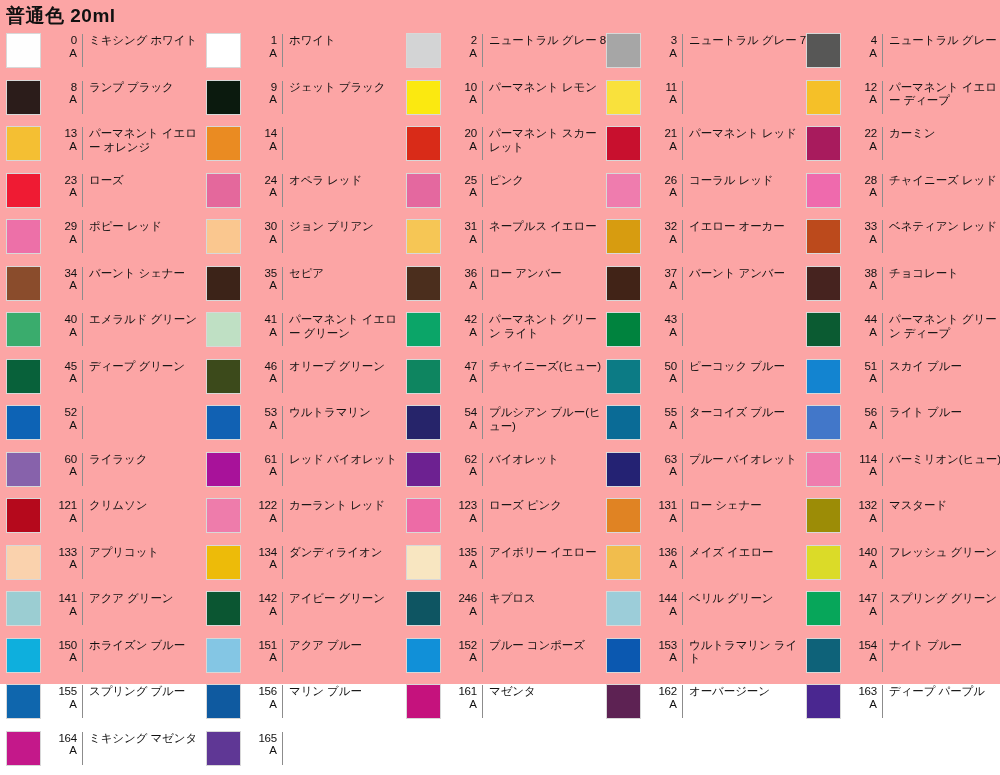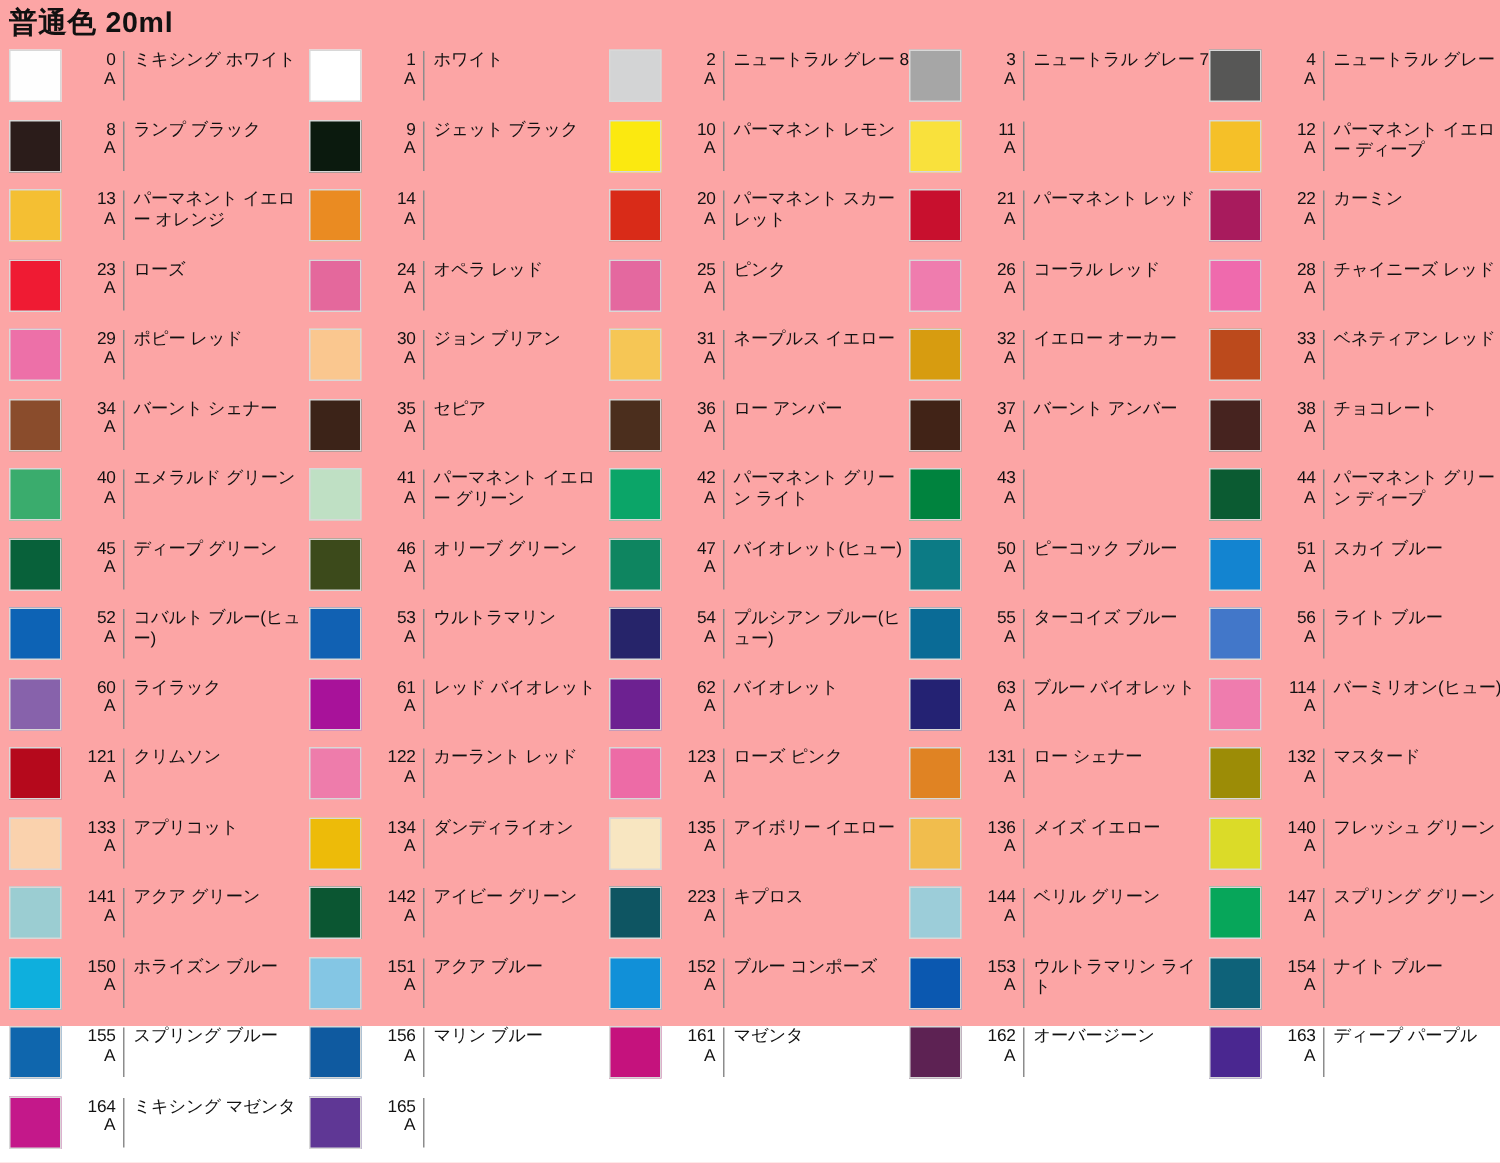--- a/index.html
+++ b/index.html
@@ -430,21 +430,21 @@
         <div class="divider"></div>
         <div class="cname">オリーブ グリーン</div>
       </div>
       <div class="cell">
         <div class="swatch" style="background: rgb(14, 133, 96);"></div>
         <div class="codebox">
           <div class="code-num">47</div>
           <div class="code-grade">A</div>
         </div>
         <div class="divider"></div>
-        <div class="cname">バイオレット(ヒュー)</div>
+        <div class="cname">チャイニーズ(ヒュー)</div>
       </div>
       <div class="cell">
         <div class="swatch" style="background: rgb(12, 123, 133);"></div>
         <div class="codebox">
           <div class="code-num">50</div>
           <div class="code-grade">A</div>
         </div>
         <div class="divider"></div>
         <div class="cname">ピーコック ブルー</div>
       </div>
@@ -457,21 +457,20 @@
         <div class="divider"></div>
         <div class="cname">スカイ ブルー</div>
       </div>
       <div class="cell">
         <div class="swatch" style="background: rgb(13, 99, 181);"></div>
         <div class="codebox">
           <div class="code-num">52</div>
           <div class="code-grade">A</div>
         </div>
         <div class="divider"></div>
-        <div class="cname">コバルト ブルー(ヒュー)</div>
       </div>
       <div class="cell">
         <div class="swatch" style="background: rgb(17, 97, 179);"></div>
         <div class="codebox">
           <div class="code-num">53</div>
           <div class="code-grade">A</div>
         </div>
         <div class="divider"></div>
         <div class="cname">ウルトラマリン</div>
       </div>
@@ -651,21 +650,21 @@
         <div class="codebox">
           <div class="code-num">142</div>
           <div class="code-grade">A</div>
         </div>
         <div class="divider"></div>
         <div class="cname">アイビー グリーン</div>
       </div>
       <div class="cell">
         <div class="swatch" style="background: rgb(14, 85, 98);"></div>
         <div class="codebox">
-          <div class="code-num">223</div>
+          <div class="code-num">246</div>
           <div class="code-grade">A</div>
         </div>
         <div class="divider"></div>
         <div class="cname">キプロス</div>
       </div>
       <div class="cell">
         <div class="swatch" style="background: rgb(156, 205, 217);"></div>
         <div class="codebox">
           <div class="code-num">144</div>
           <div class="code-grade">A</div>

